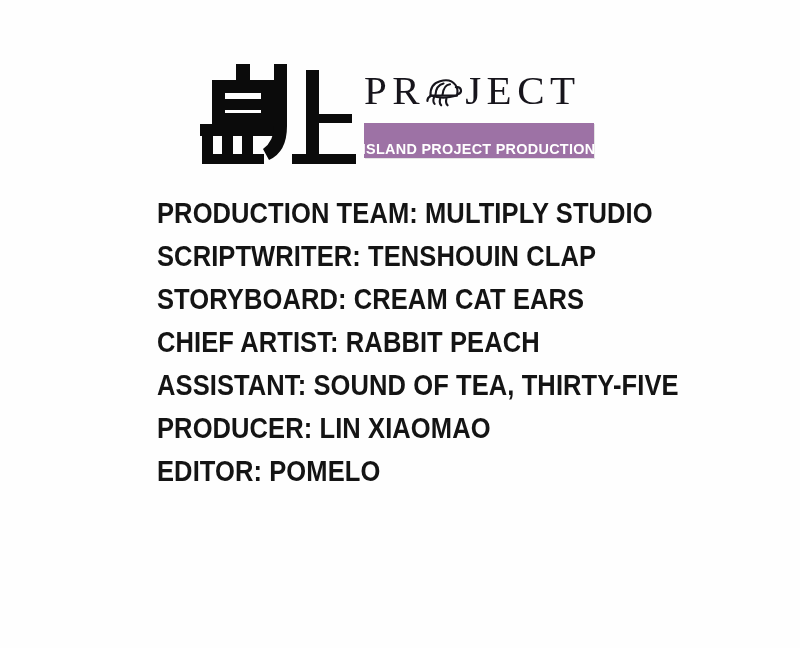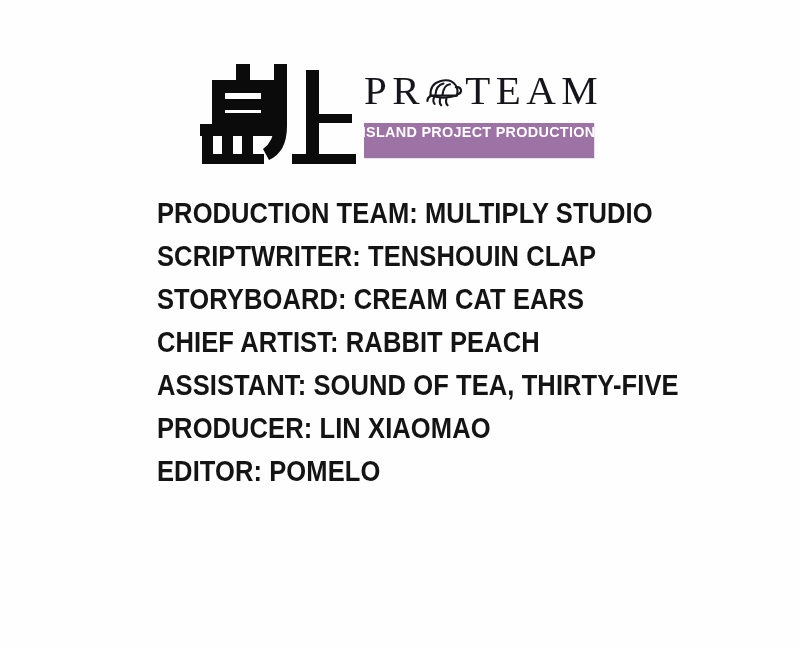--- a/index.html
+++ b/index.html
@@ -67,21 +67,21 @@
     margin: 0 2px 0 0;
   }
   .turtle-slot svg { display: block; width: 38px; height: 34px; }
 
   .tagline-banner {
     margin-top: 7px;
     width: 230px;
     height: 35px;
     background: #9d72a5;
     display: flex;
-    align-items: flex-start;
+    align-items: flex-end;
     justify-content: center;
     box-shadow: 1px 1px 0 rgba(0,0,0,0.10);
   }
   .tagline-text {
     color: #ffffff;
     font-family: "Liberation Sans Narrow", "Liberation Sans", sans-serif;
     font-size: 15.5px;
     font-weight: 700;
     letter-spacing: 0.3px;
     transform: scaleX(0.93);
@@ -164,21 +164,21 @@
             <path d="M30.8 12.2 q4.6 -0.6 5.2 3 q0.5 3.1 -3.1 3.9"></path>
 
             <path d="M9 22.3 q-1.6 4.2 0.6 6.6"></path>
             <path d="M15.2 23.4 q-1.2 4.6 1 6.9"></path>
             <path d="M21.4 23.4 q-1.1 4.6 1.2 6.9"></path>
 
             <path d="M5.6 21 q-3.4 1.8 -3.2 5"></path>
           </g>
         </svg>
       </span>
-      <span class="wm-part">TEAM</span>
+      <span class="wm-part">JECT</span>
     </div>
 
     <div class="tagline-banner">
       <span class="tagline-text">ISLAND PROJECT PRODUCTION</span>
     </div>
 
   </div>
 </div>
 
 <div class="credits">

